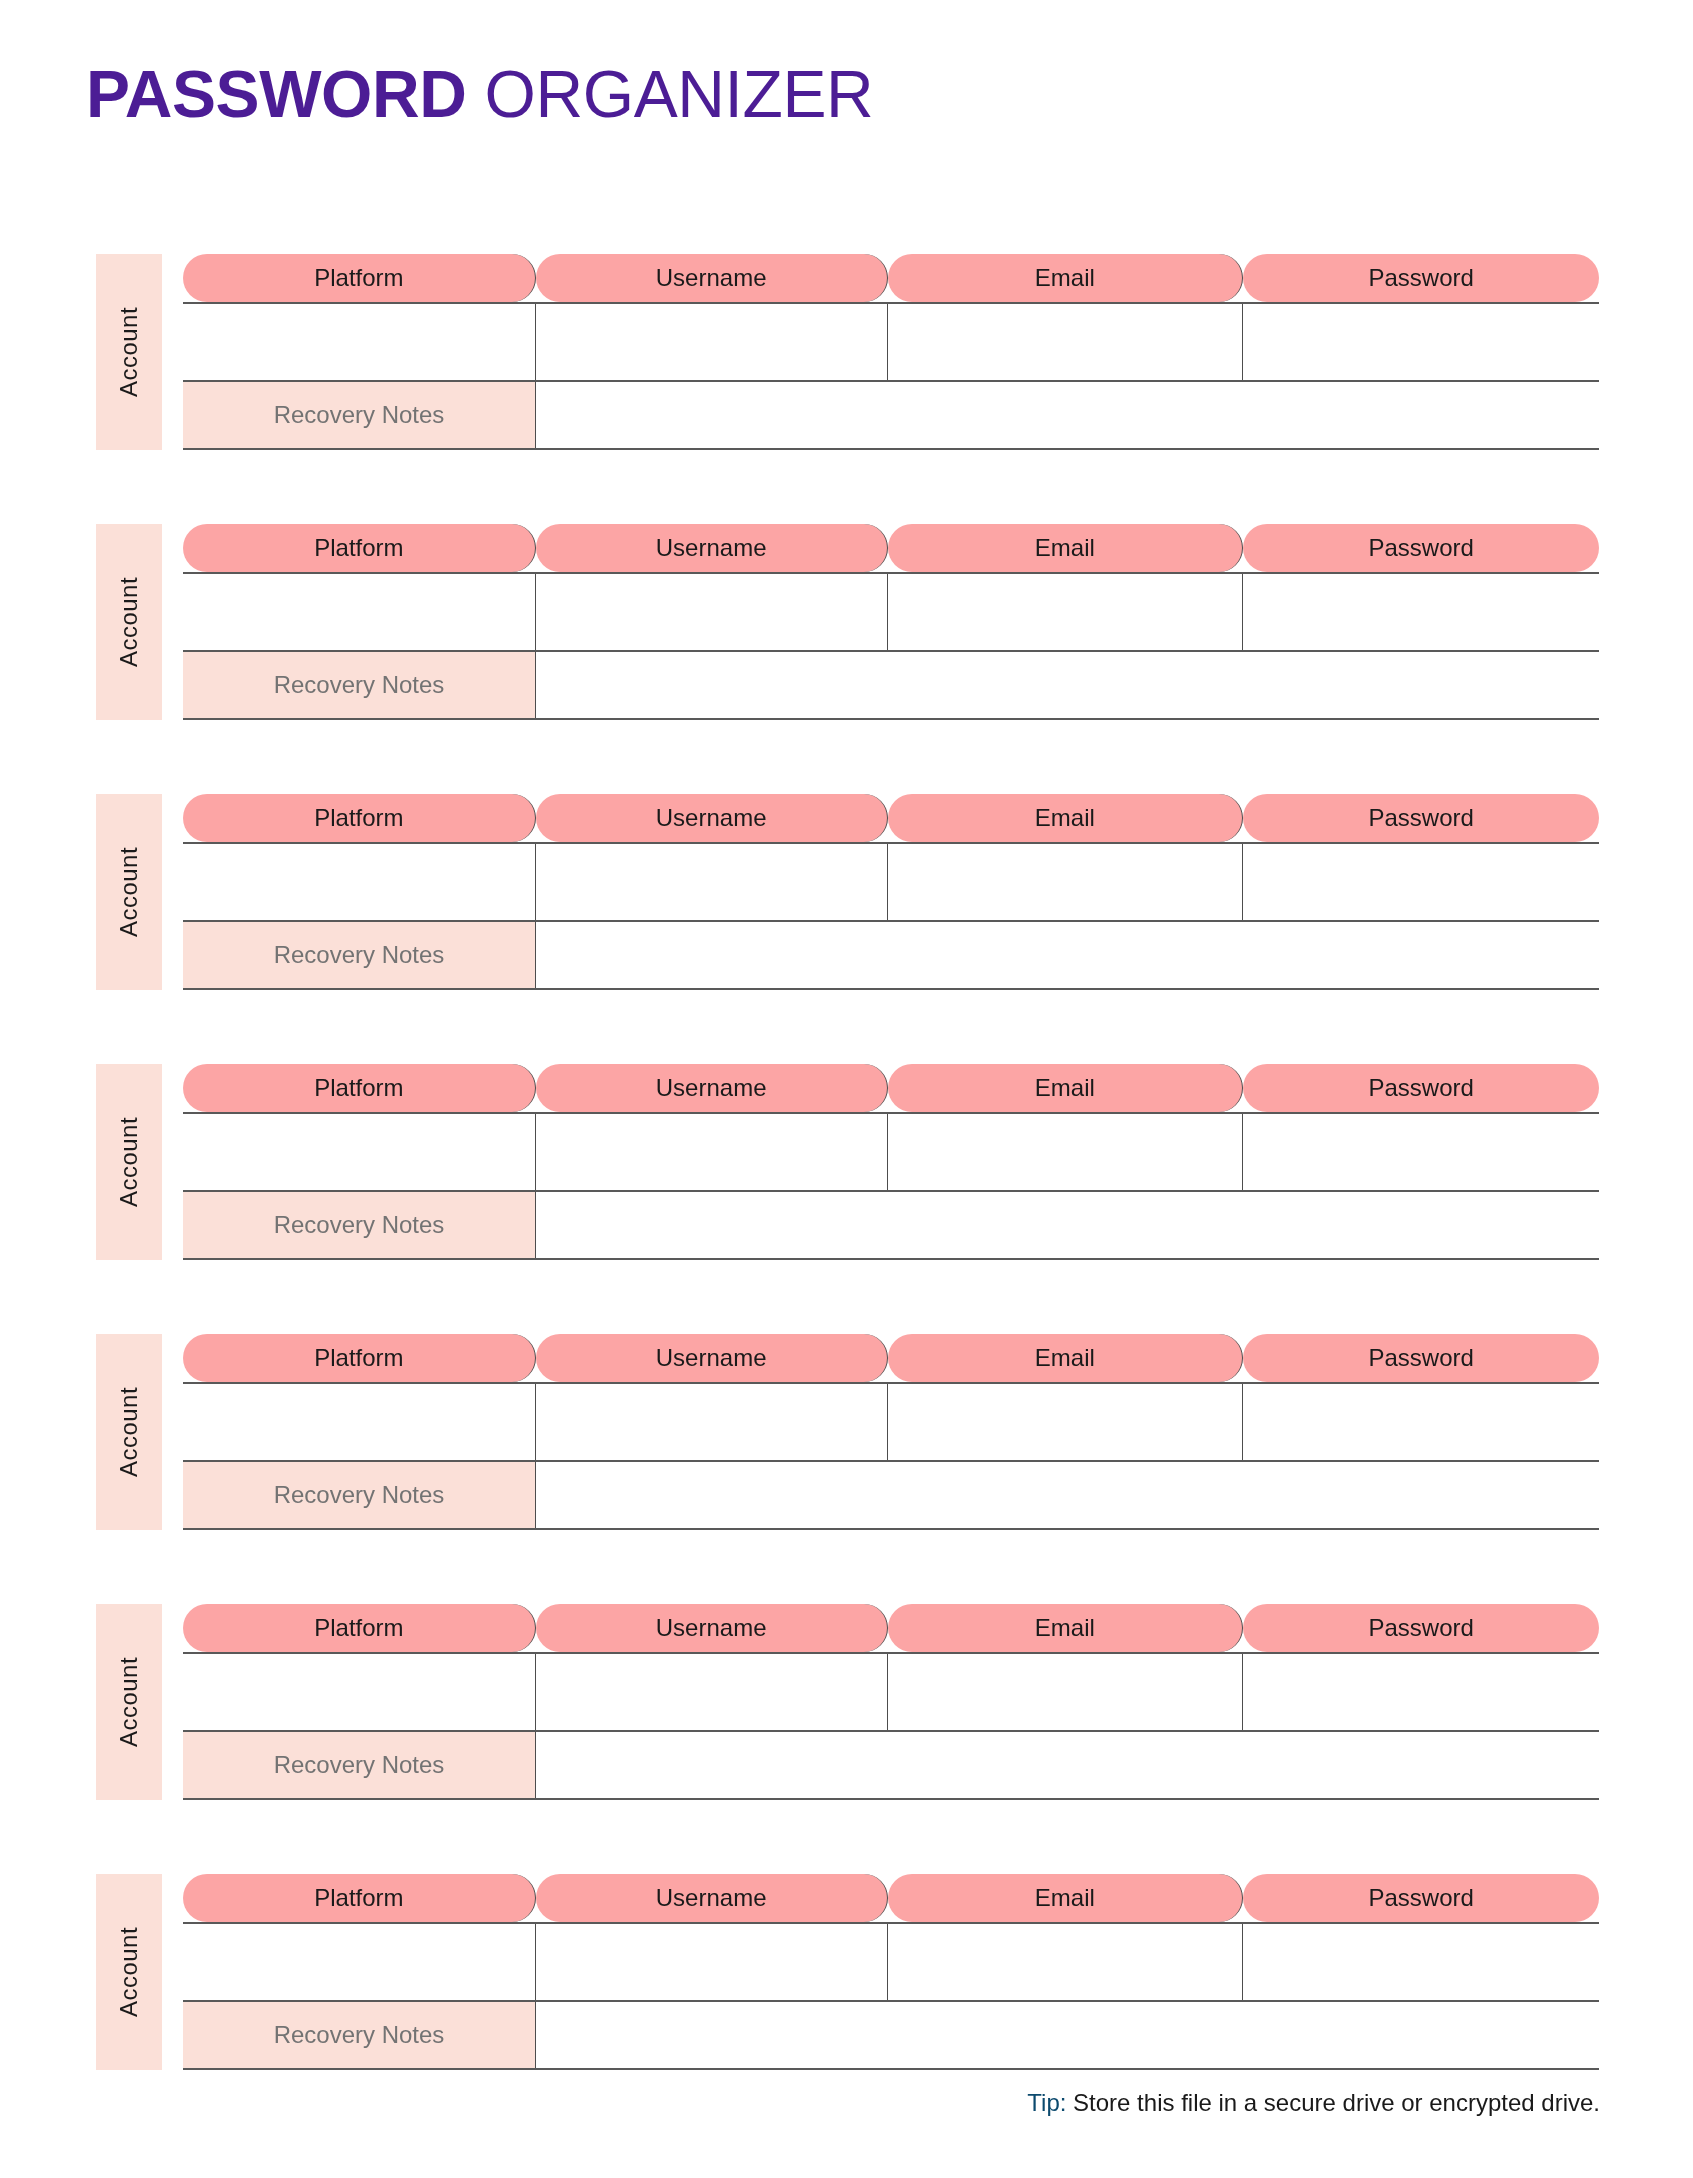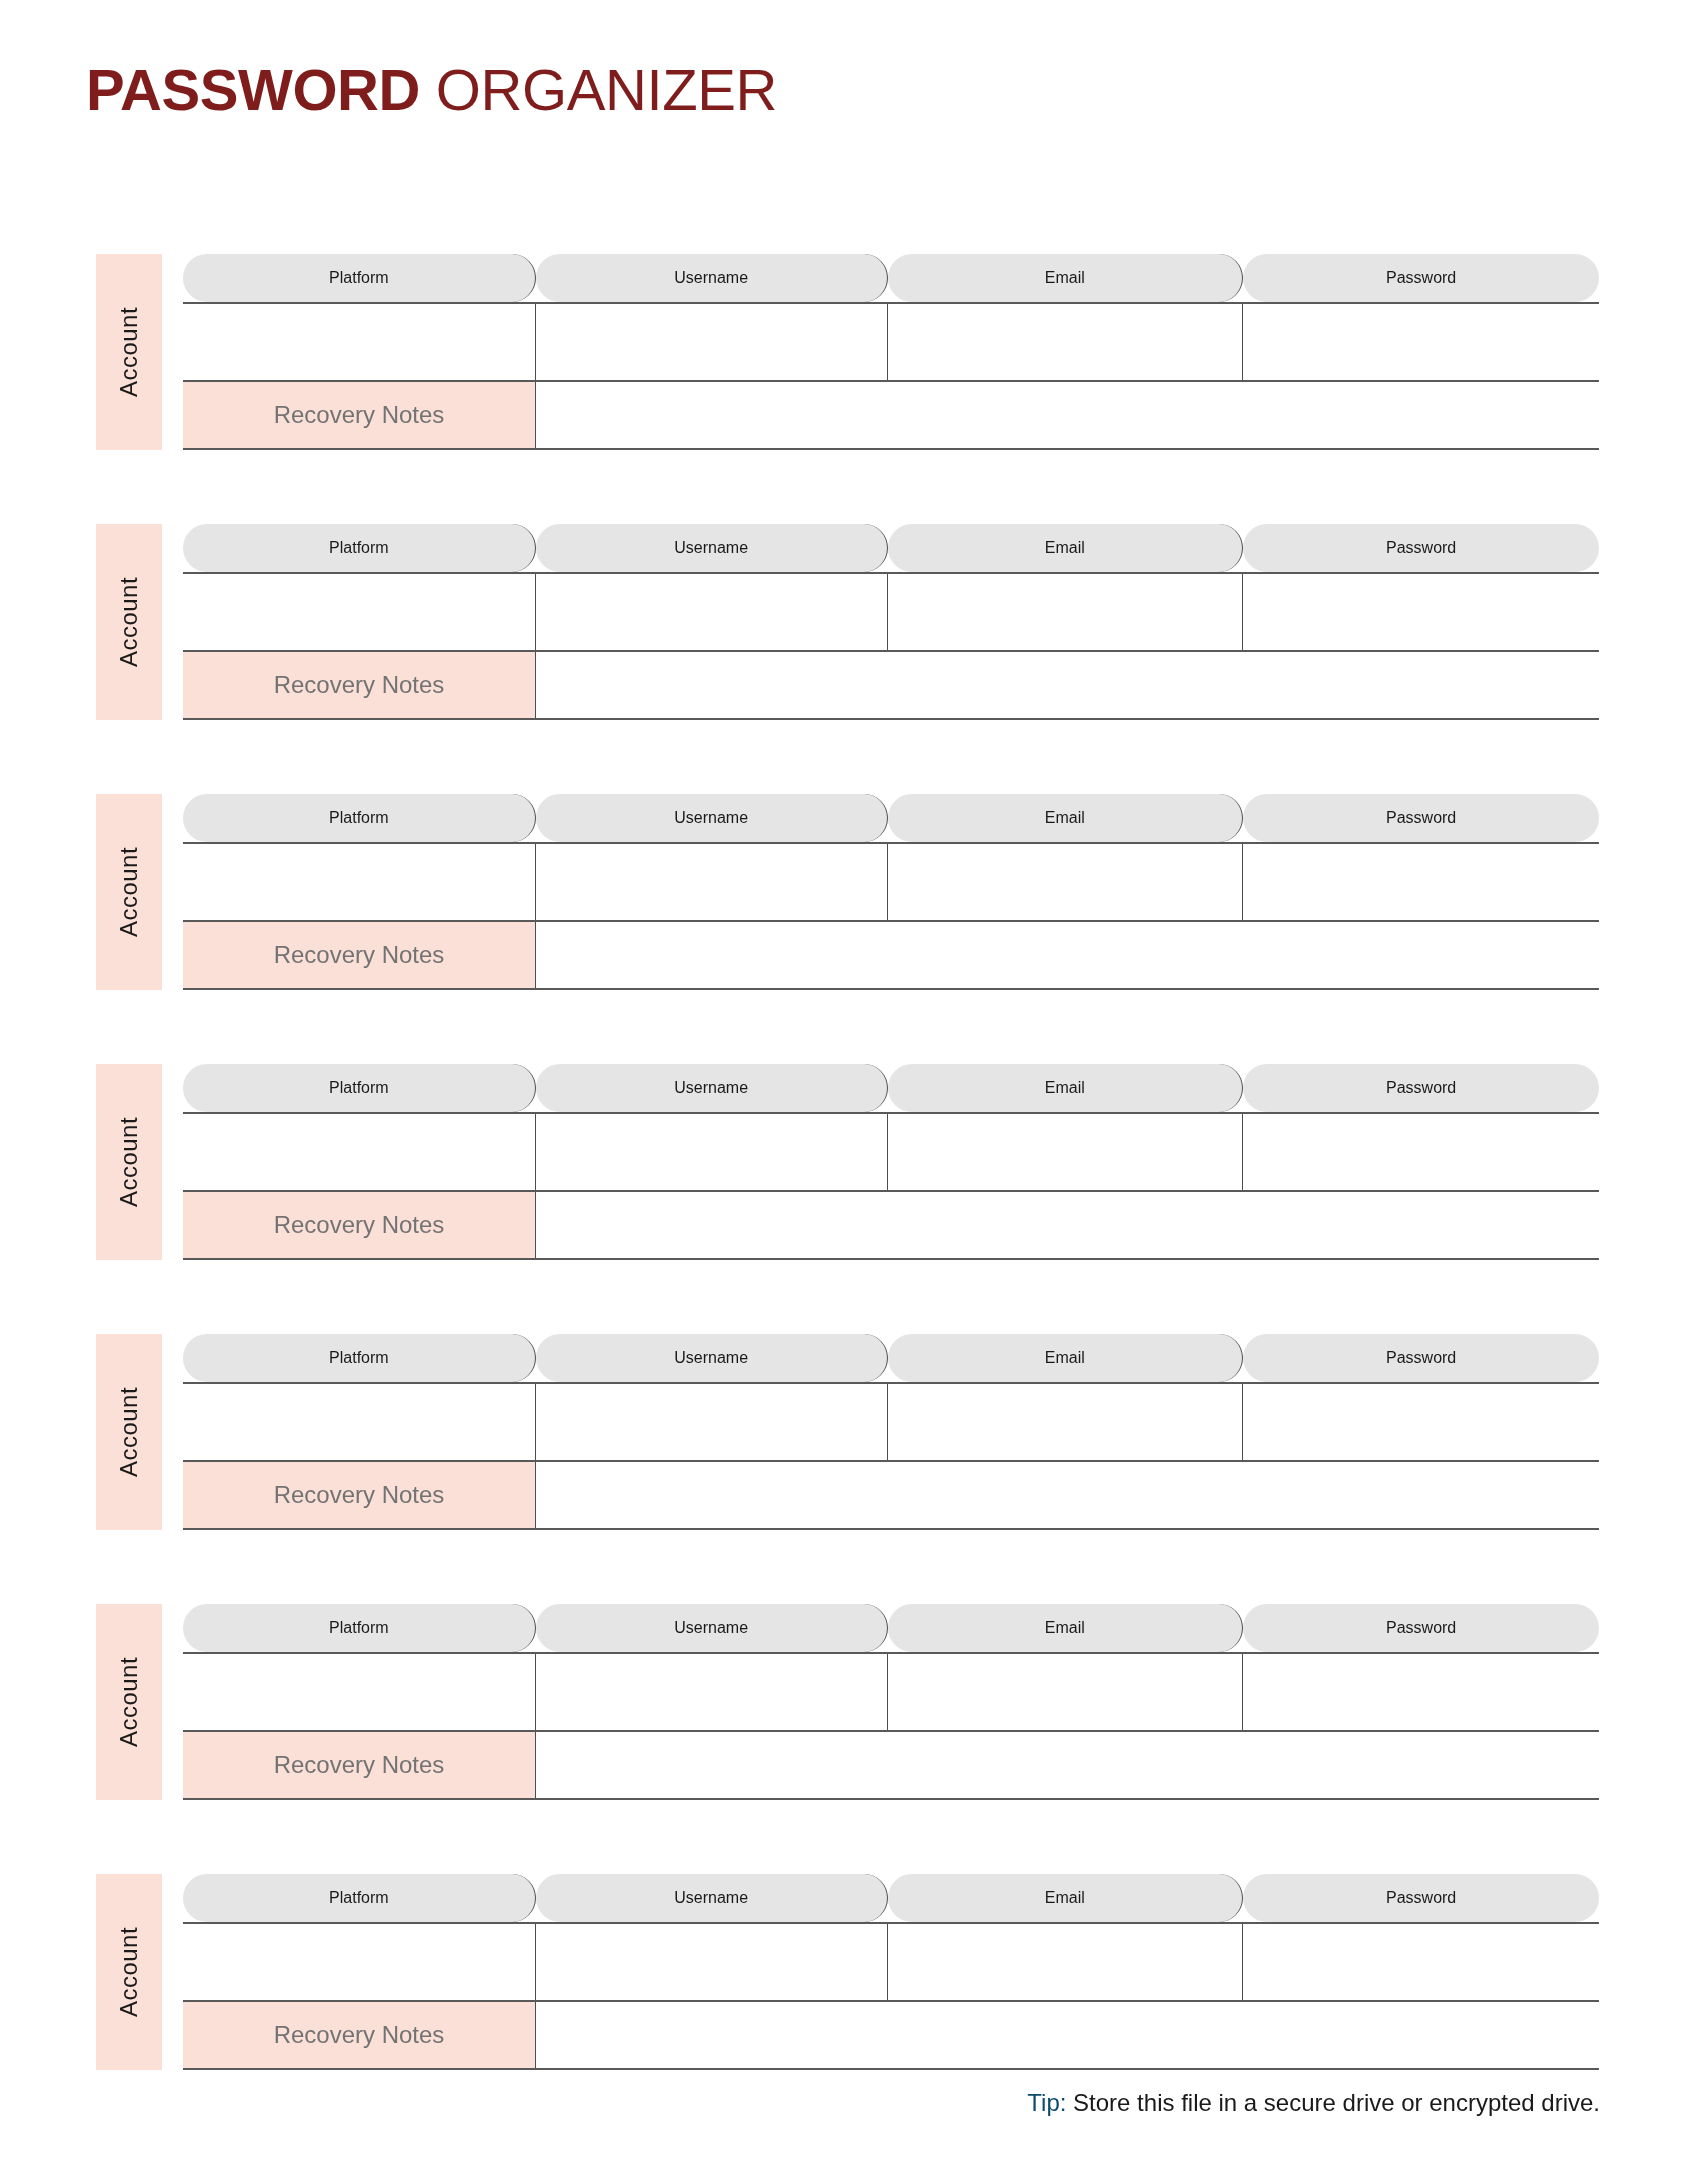--- a/index.html
+++ b/index.html
@@ -16,25 +16,25 @@
     color: #1a1a1a;
     position: relative;
     overflow: hidden;
   }
 
   
   .page-title {
     position: absolute;
     left: 86px;
     top: 60px;
-    font-size: 58px;
+    font-size: 66px;
     line-height: 1.05;
     letter-spacing: -0.4px;
     white-space: nowrap;
-    color: #7f1d1d;
+    color: #4c1d95;
   }
   .page-title .t-strong { font-weight: 700; }
   .page-title .t-light  { font-weight: 400; }
 
   
   .sheet {
     position: absolute;
     left: 0;
     top: 0;
     width: 1694px;
@@ -82,25 +82,25 @@
   .row-header {
     position: absolute;
     left: 0; top: 0;
     width: 1416px;
     height: 50px;
     display: flex;
     border-bottom: 2.6px solid #595959;
   }
   .hdr-cell {
     height: 100%;
-    background: #e5e5e5;
+    background: #fca5a5;
     display: flex;
     align-items: center;
     justify-content: center;
-    font-size: 16px;
+    font-size: 24px;
     font-weight: 400;
     color: #1a1a1a;
     border-radius: 24px;
   }
   .hdr-cell.c1 { width: 353px; border-right: 1.8px solid #4d4d4d; }
   .hdr-cell.c2 { width: 352px; border-right: 1.8px solid #4d4d4d; text-align: center; }
   .hdr-cell.c3 { width: 356px; border-right: 1.8px solid #4d4d4d; }
   .hdr-cell.c4 { width: 356px; }
 
   

